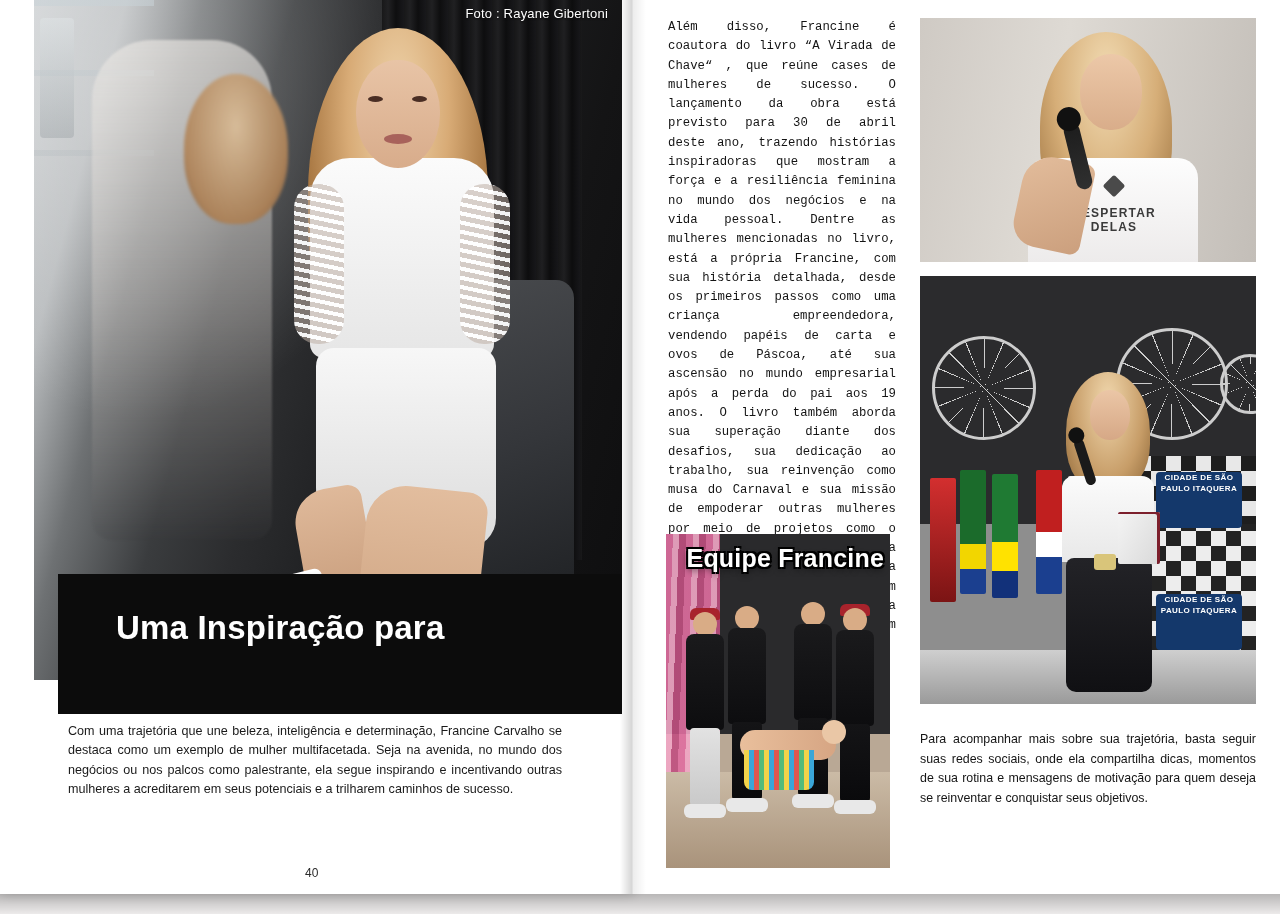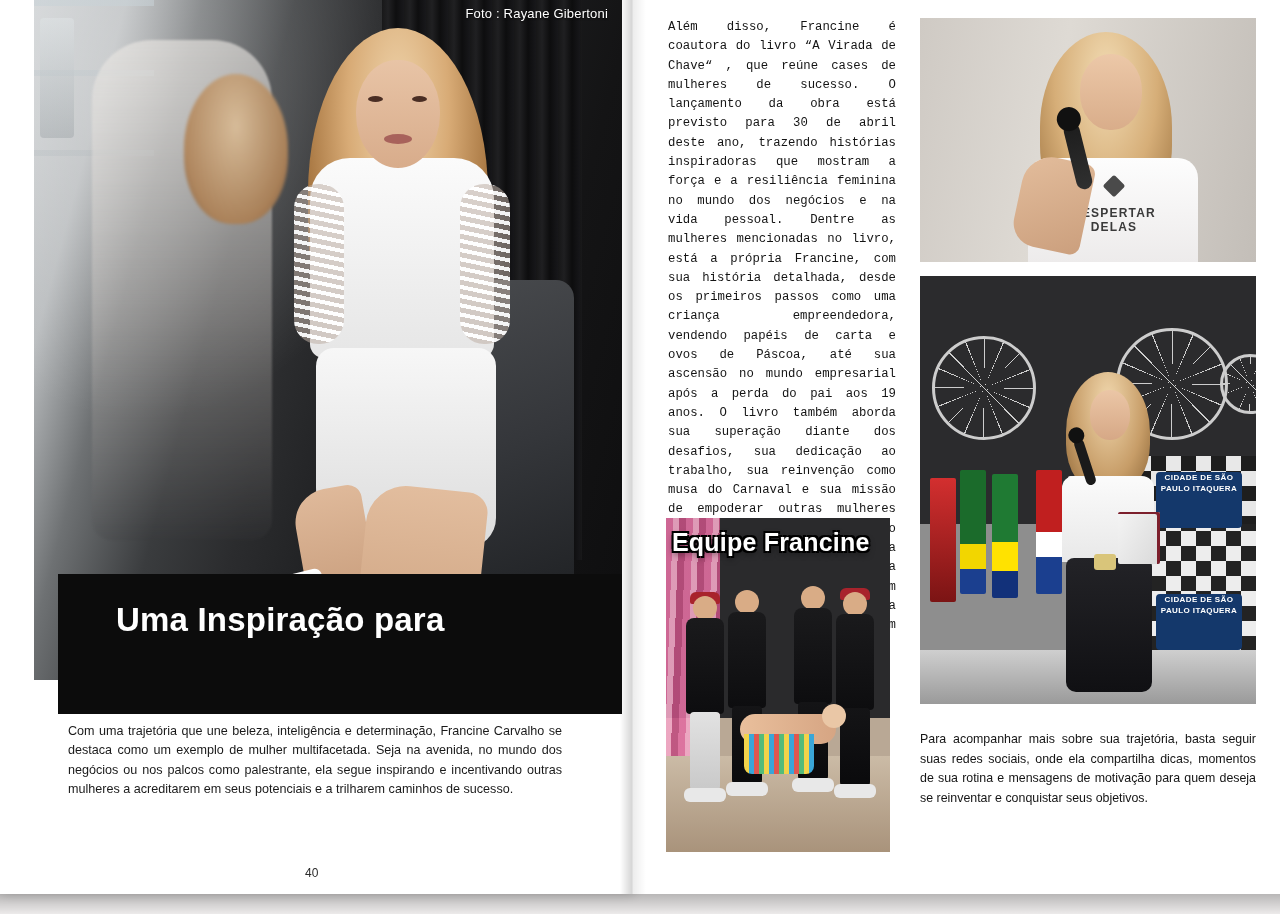--- a/index.html
+++ b/index.html
@@ -154,21 +154,21 @@
   .photo-credit {
     position: absolute; right: 14px; top: 6px;
     color: #ffffff; font-size: 13px; letter-spacing: .2px;
     text-shadow: 0 1px 2px rgba(0,0,0,.7);
   }
 
   
   .headline-block {
     position: absolute; left: 58px; top: 574px; width: 564px; height: 140px;
     background: #0c0c0c;
-    padding: 22px 0 0 58px;
+    padding: 30px 0 0 58px;
   }
   .headline-block h1 {
     margin: 0; color: #ffffff;
     font-size: 33px; line-height: 48px; font-weight: 800;
     letter-spacing: .2px;
   }
 
   
   .left-body {
     position: absolute; left: 68px; top: 722px; width: 494px;
@@ -278,21 +278,21 @@
     background: #d9c57a; border-radius: 3px; }
   .p2-book { position: absolute; left: 78px; top: 140px; width: 42px; height: 52px;
     background: linear-gradient(120deg,#f4f4f4,#d9d9d9); border-radius: 2px;
     box-shadow: -3px 2px 0 #7c1f2c inset; }
   .p2-mic { position: absolute; left: 40px; top: 66px; width: 10px; height: 48px;
     background: #1a1a1a; border-radius: 5px; transform: rotate(-18deg); }
   .p2-mic:before { content:""; position:absolute; left:-3px; top:-12px; width:16px; height:16px;
     background:#111; border-radius:50%; }
 
   
-  .ph3 { left: 666px; top: 518px; width: 224px; height: 334px; }
+  .ph3 { left: 666px; top: 534px; width: 224px; height: 334px; text-align: right; }
   .ph3-bg { position: absolute; inset: 0; background: linear-gradient(to bottom, #2a2a2c 0 60%, #b9a895 60% 100%); }
   .ph3-curtain {
     position: absolute; left: 0; top: 0; width: 54px; height: 290px;
     background: repeating-linear-gradient(92deg, #e06ea0 0 7px, #f2a7c6 7px 13px, #c04f80 13px 20px);
     opacity: .9;
   }
   .ph3-floor { position: absolute; left: 0; bottom: 0; width: 100%; height: 96px;
     background: linear-gradient(to bottom, #cbbba6, #a9937b); }
   .ph3-men { position: absolute; left: 0; top: 54px; width: 224px; height: 250px; }
   .man { position: absolute; width: 46px; height: 210px; }

